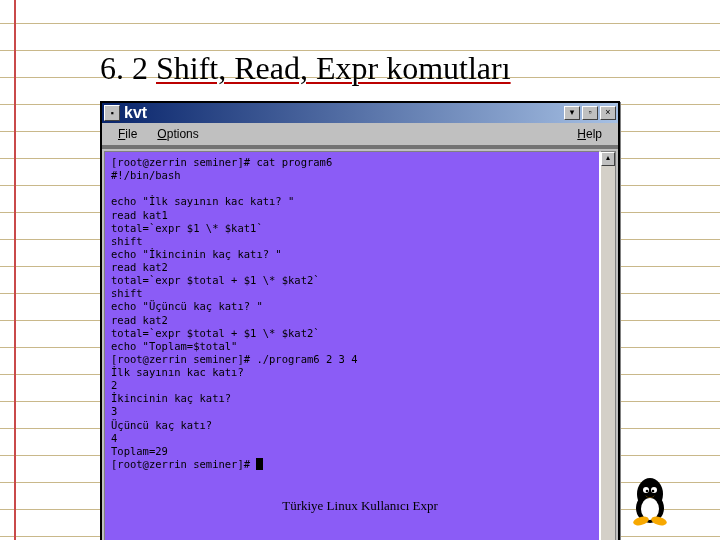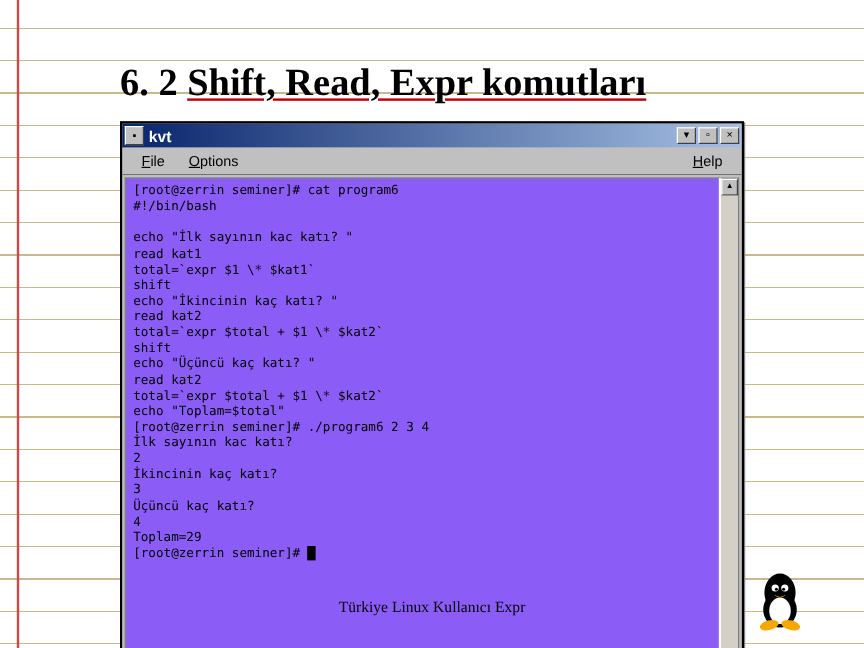--- a/index.html
+++ b/index.html
@@ -30,21 +30,21 @@
     bottom: 0;
     width: 2px;
     background: #c94a4a;
   }
   .content {
     position: relative;
     padding: 50px 60px 0 100px;
   }
   .slide-title {
     font-size: 32px;
-    font-weight: bold;
+    font-weight: normal;
     color: #000;
     margin-bottom: 14px;
   }
   .slide-title .underline {
     text-decoration: underline;
     text-decoration-color: #b00;
     text-decoration-thickness: 2px;
     text-underline-offset: 3px;
   }
   .window {
@@ -69,21 +69,21 @@
     border-bottom-color: #404040;
     margin-right: 4px;
     display: flex;
     align-items: center;
     justify-content: center;
     font-size: 9px;
   }
   .titlebar-text {
     color: #fff;
     font-family: Arial, sans-serif;
-    font-size: 13px;
+    font-size: 16px;
     font-weight: bold;
     flex: 1;
   }
   .titlebar-buttons {
     display: flex;
     gap: 2px;
   }
   .titlebar-btn {
     width: 16px;
     height: 14px;
@@ -95,21 +95,21 @@
     line-height: 10px;
     text-align: center;
     font-family: Arial;
   }
   .menubar {
     display: flex;
     background: #c0c0c0;
     padding: 2px 6px;
     font-family: Arial, sans-serif;
     font-size: 12px;
-    border-bottom: 1px solid #737373;
+    border-bottom: 4px solid #737373;
   }
   .menu-item {
     padding: 2px 10px;
   }
   .menu-item .mn { text-decoration: underline; }
   .menu-spacer { flex: 1; }
   .terminal-wrap {
     display: flex;
     background: #c0c0c0;
     padding: 2px;

